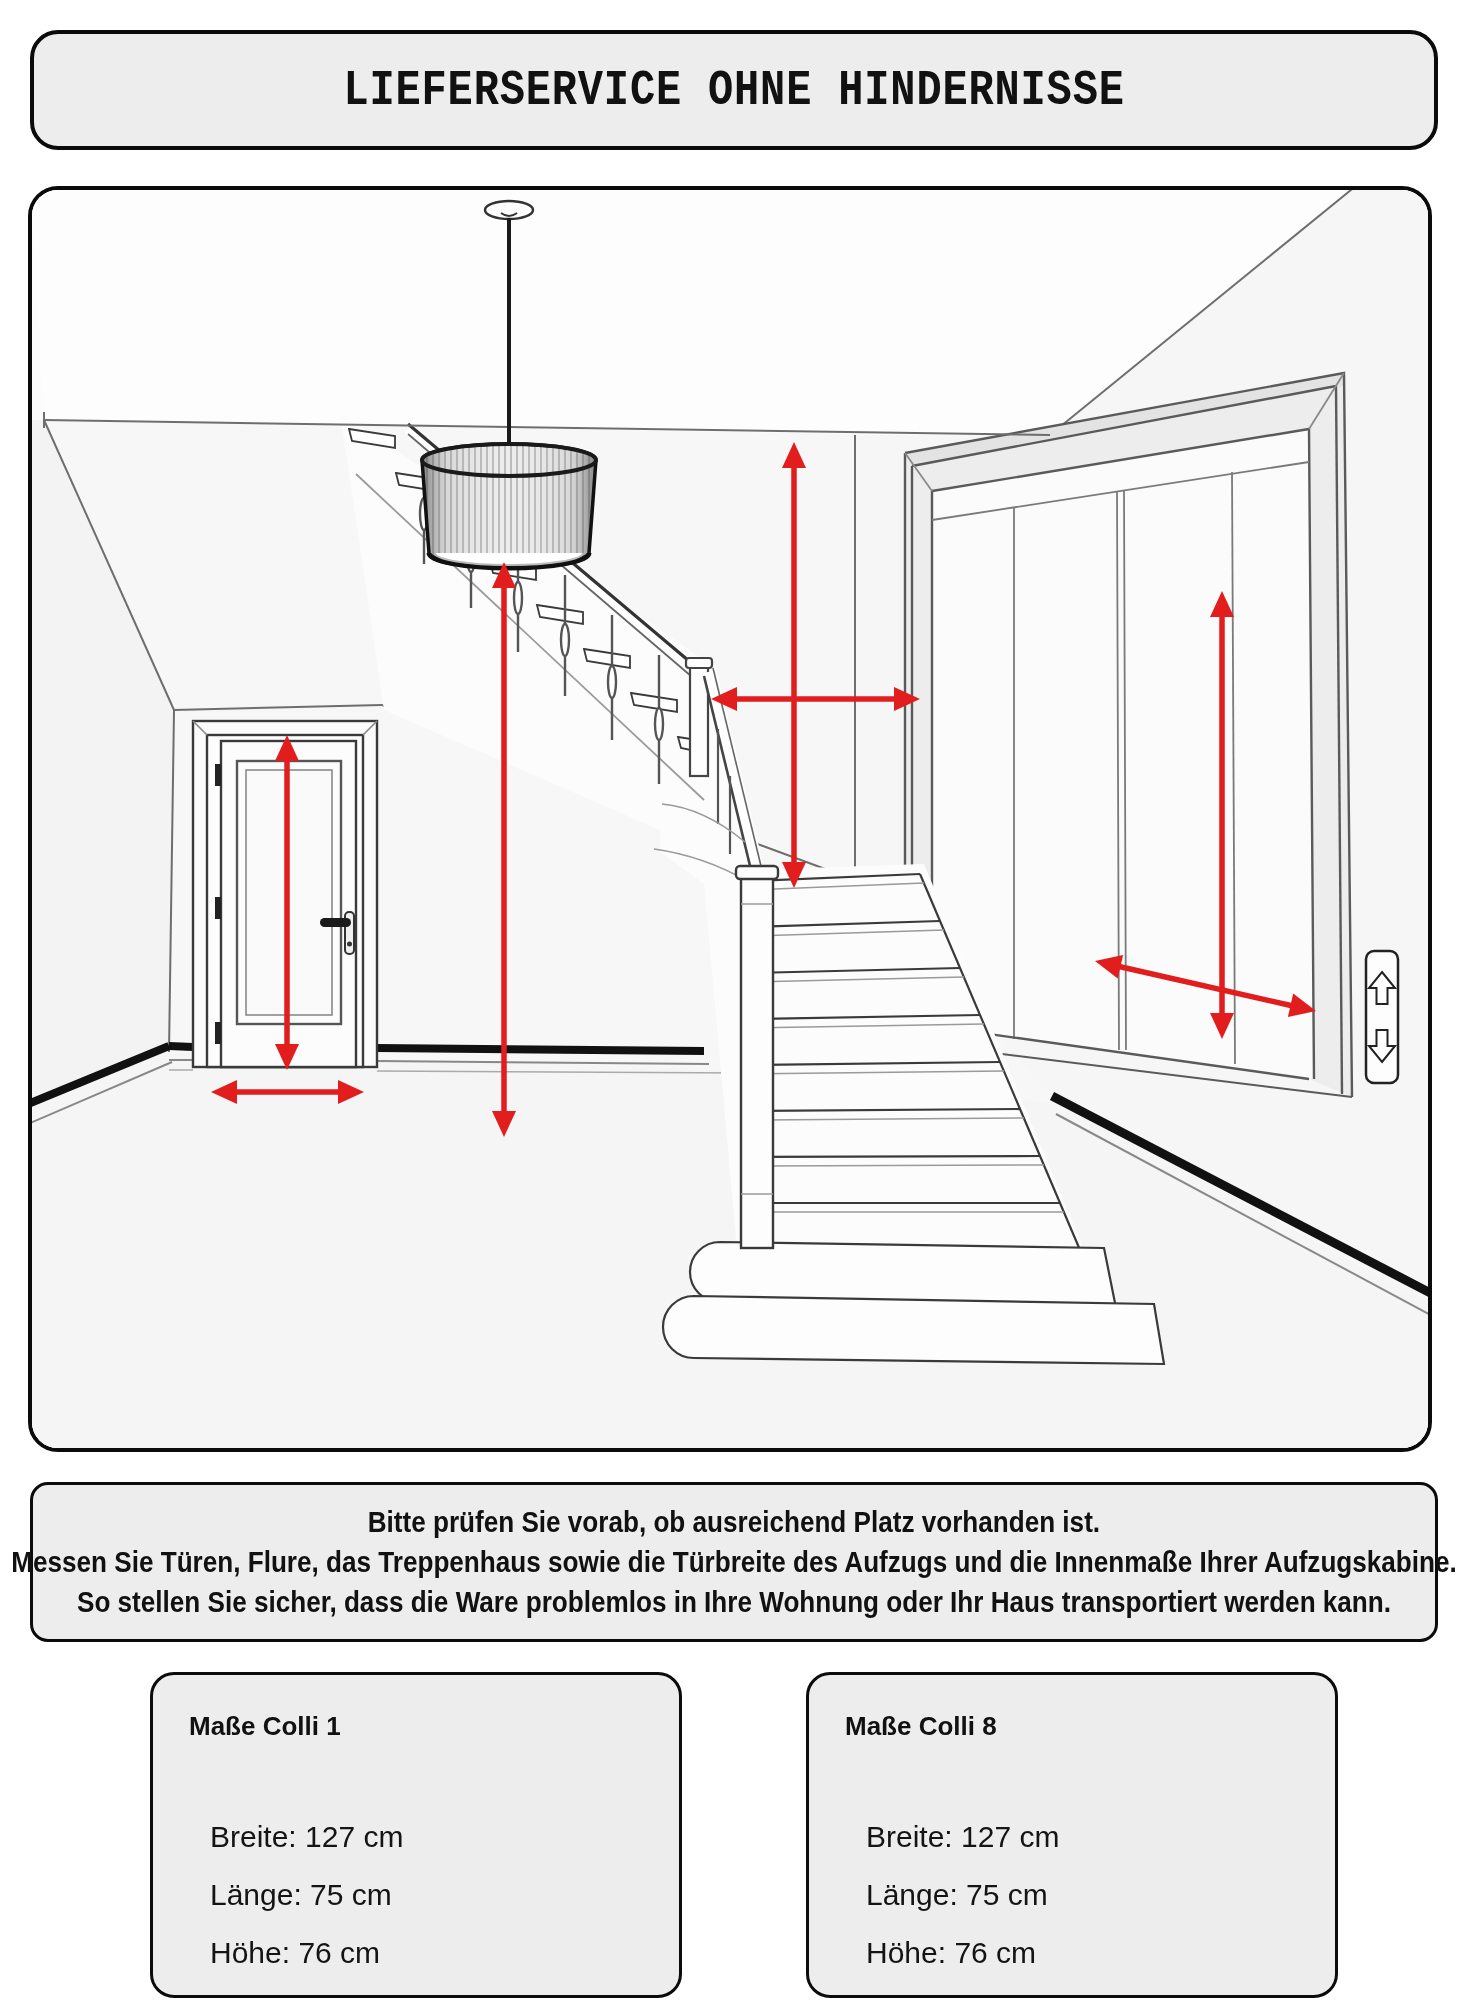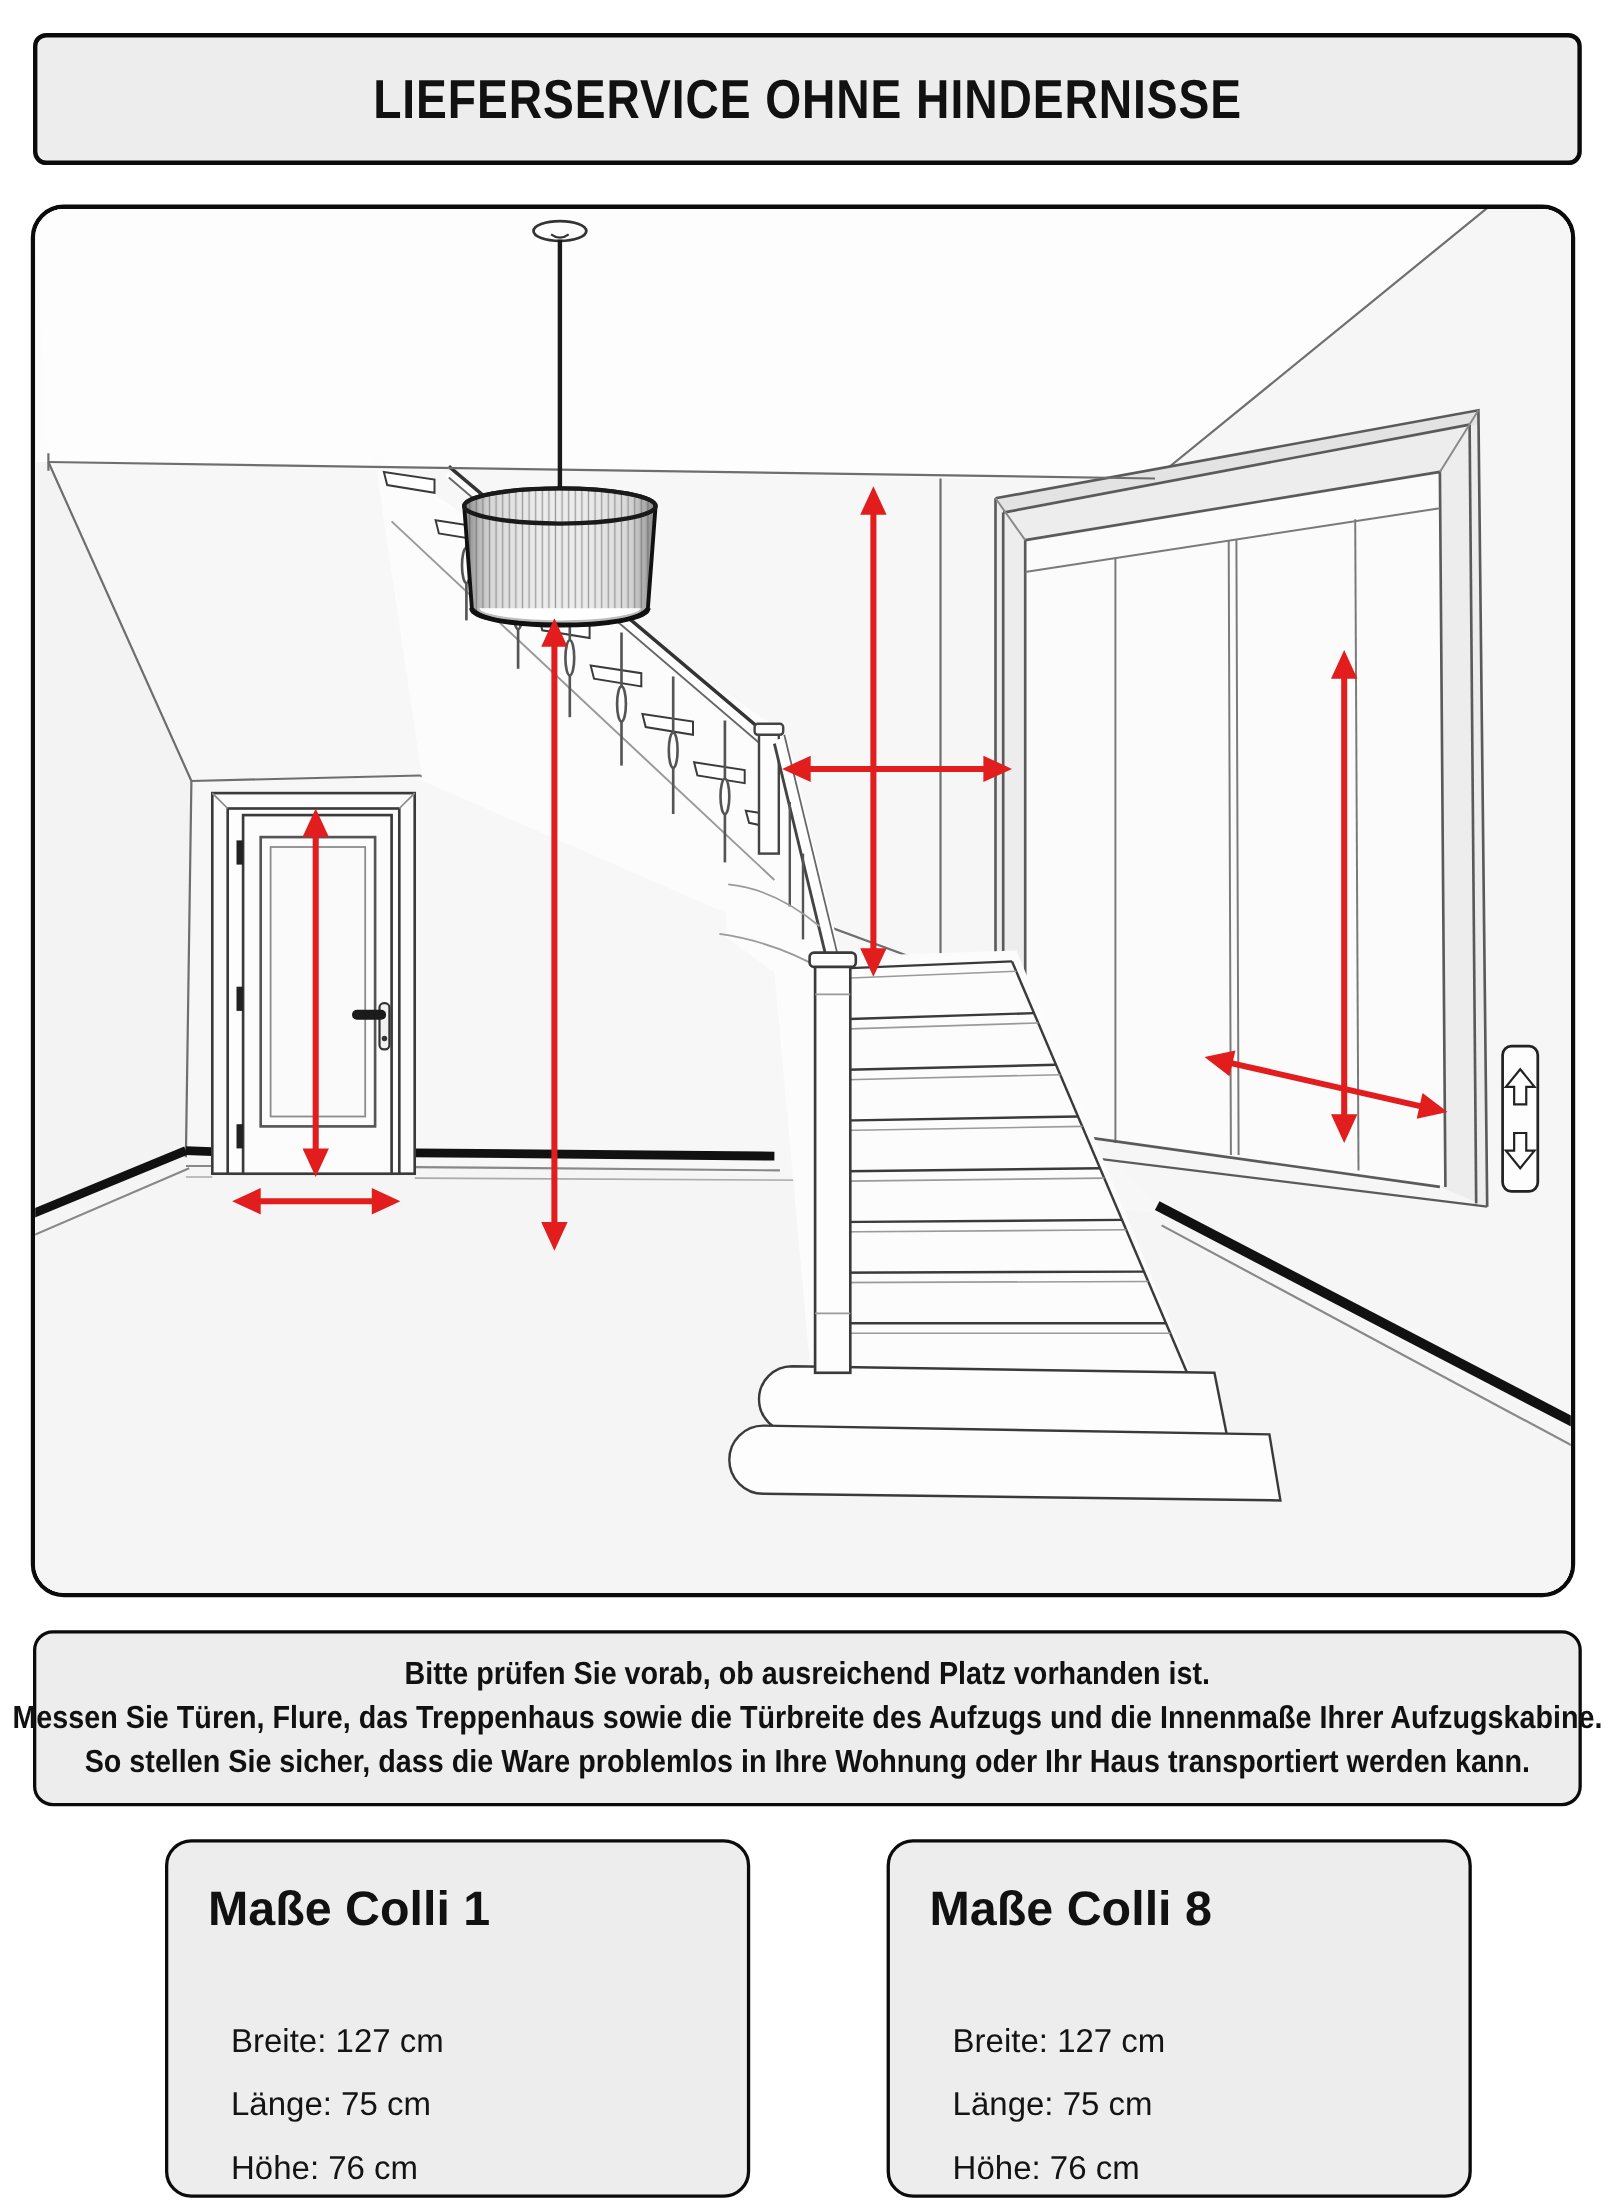--- a/index.html
+++ b/index.html
@@ -1,31 +1,31 @@
 <!DOCTYPE html>
 <html><head>
 <meta charset="utf-8">
 <style>
   html,body{margin:0;padding:0;background:#fff;}
   .page{position:relative;width:1468px;height:2000px;background:#fff;overflow:hidden;
         font-family:"Liberation Sans",sans-serif;color:#111;}
   .box{position:absolute;background:#ededed;border:4px solid #0b0b0b;box-sizing:border-box;}
-  .title-box{left:30px;top:30px;width:1408px;height:120px;border-radius:12px;
-             display:flex;align-items:center;justify-content:center;}
+  .title-box{left:30px;top:30px;width:1408px;height:120px;border-radius:28px;
+             display:flex;align-items:center;justify-content:center;font-family:Liberation Mono, monospace;}
   .title-box span{font-size:50px;font-weight:700;letter-spacing:1px;display:inline-block;
                   transform:scaleX(0.84);white-space:nowrap;}
   .illu-box{left:28px;top:186px;width:1404px;height:1266px;border-radius:30px;background:#fcfcfc;overflow:hidden;}
   .illu-box svg{position:absolute;left:-4px;top:-4px;}
   .note-box{left:30px;top:1482px;width:1408px;height:160px;border-radius:18px;border-width:3px;
             display:flex;flex-direction:column;align-items:center;justify-content:center;gap:0;}
   .note-box span{display:inline-block;font-weight:700;font-size:29px;line-height:40px;transform:scaleX(0.9);white-space:nowrap;}
   .colli{width:532px;height:326px;top:1672px;border-radius:24px;border-width:3px;padding:36px 0 0 36px;}
   .colli1{left:150px;}
   .colli2{left:806px;}
-  .colli-title{font-size:44px;font-weight:700;}
+  .colli-title{font-size:26px;font-weight:700;}
   .colli-lines{margin-top:66px;}
   .colli-line{font-size:30px;font-weight:400;line-height:58px;color:#141414;margin-left:21px;}
 </style>
 </head>
 <body>
 
 <div class="page">
   <div class="box title-box">
     <span>LIEFERSERVICE OHNE HINDERNISSE</span>
   </div>

